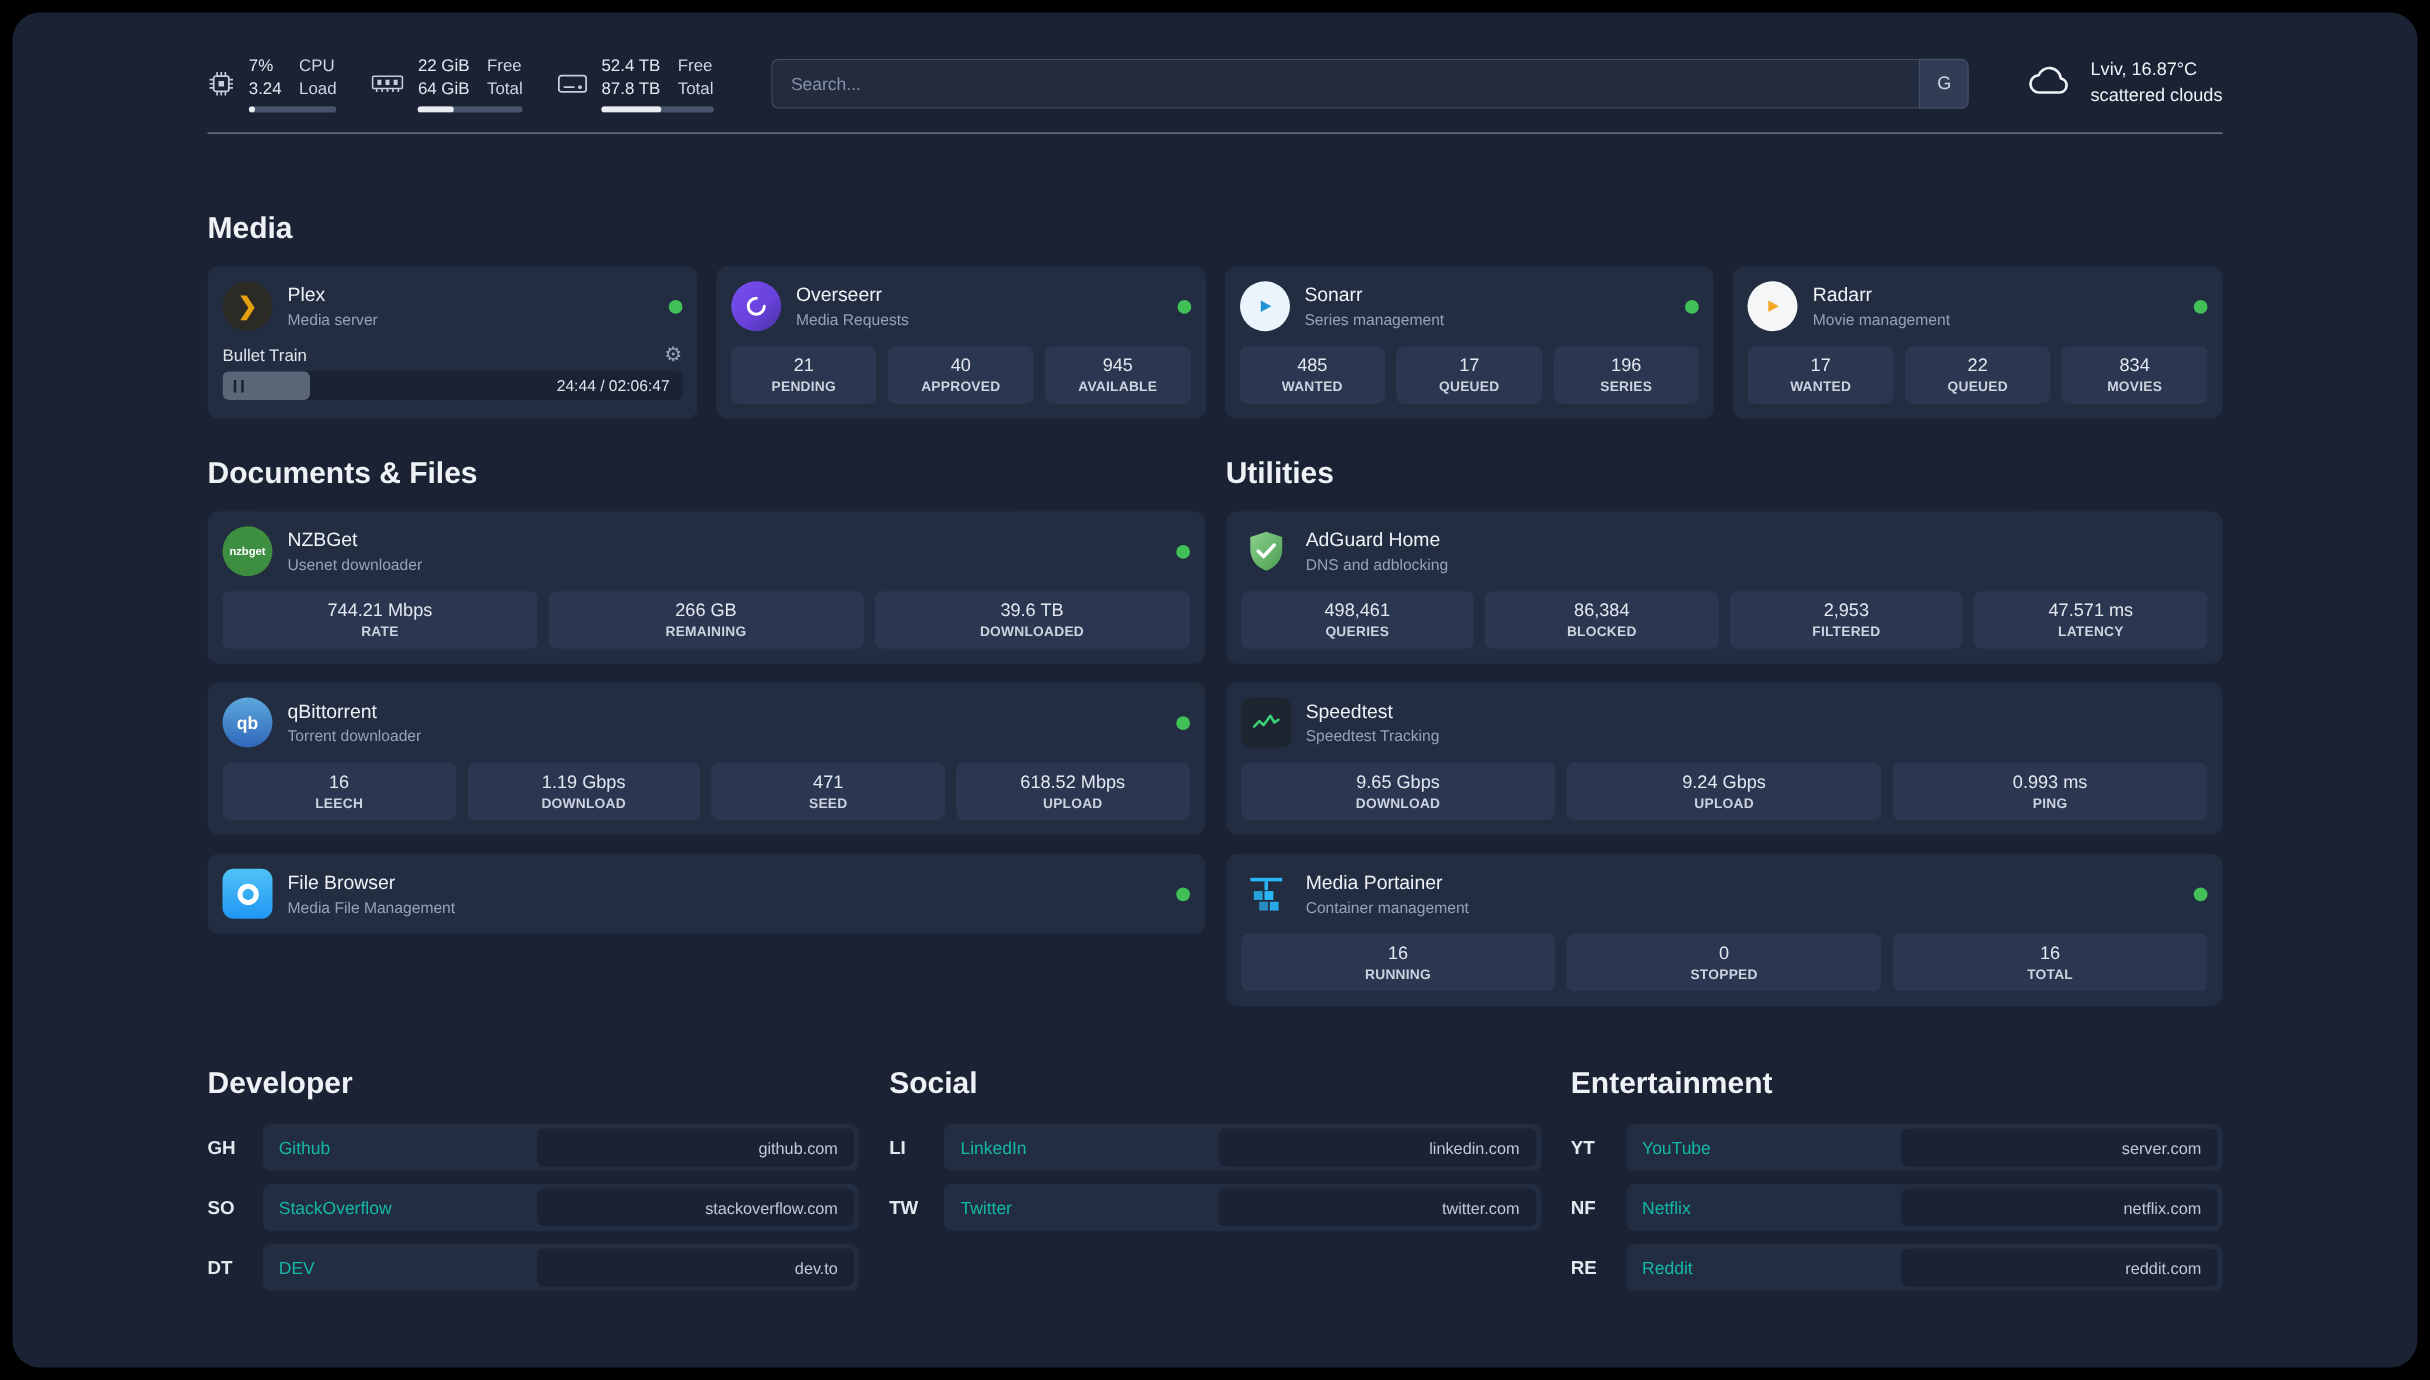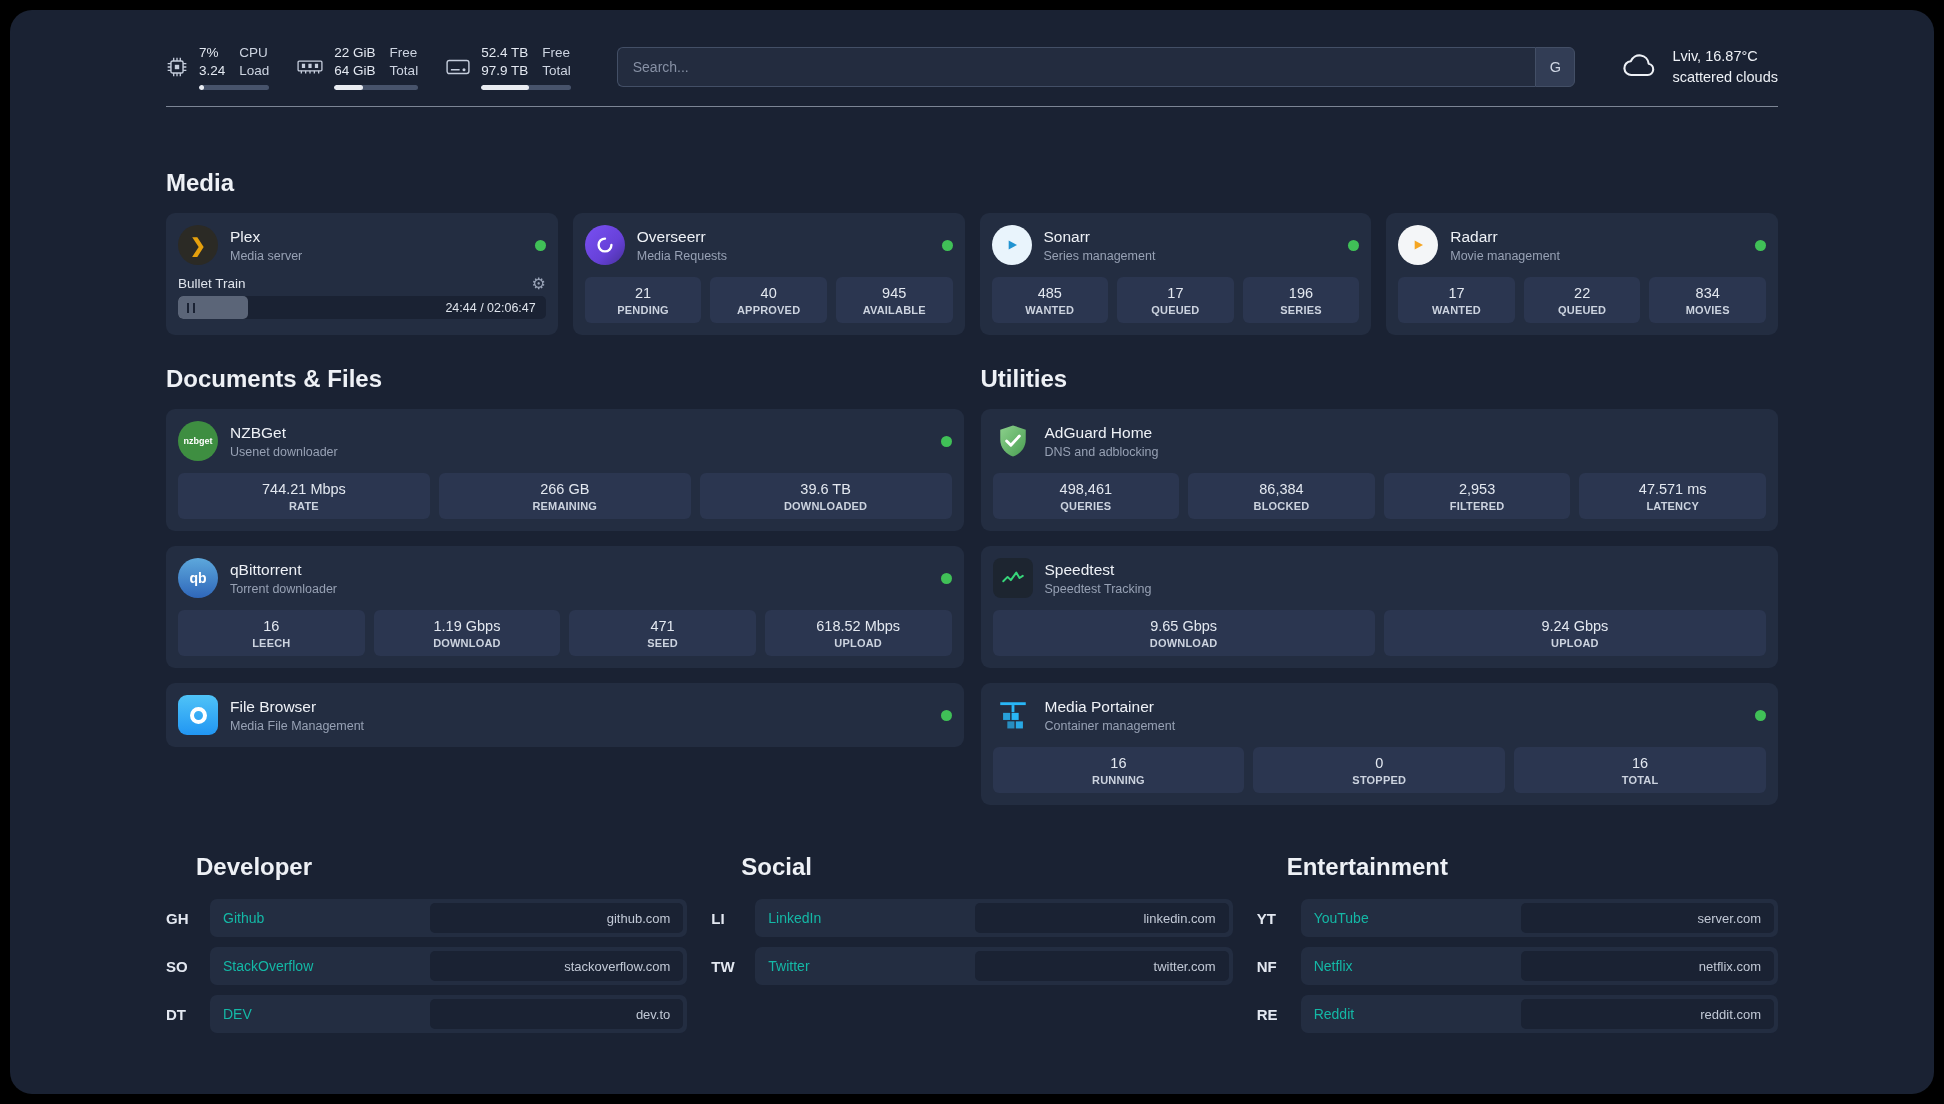--- a/index.html
+++ b/index.html
@@ -72,21 +72,21 @@
   .pause{width:8px;height:10px;border-left:2.5px solid #1a2233;border-right:2.5px solid #1a2233;}
   .player-time{position:absolute;right:10px;top:0;height:100%;display:flex;align-items:center;font-size:12.5px;color:#dfe4ec;}
 
   
   .two-col{display:grid;grid-template-columns:1fr 1fr;gap:17px;align-items:start;}
   .col-title{margin:30px 0 16px;}
   .stack{display:flex;flex-direction:column;gap:15px;}
 
   
   .bookmarks{display:grid;grid-template-columns:repeat(3,1fr);gap:24px;margin-top:48px;align-items:start;}
-  .bm-title{margin-bottom:18px;margin-left:30px;}
+  .bm-title{margin-bottom:18px;}
   .bm-row{display:flex;align-items:center;gap:12px;margin-bottom:10px;cursor:pointer;}
   .bm-abbr{width:32px;font-weight:700;font-size:15px;color:#e3e8f1;flex-shrink:0;}
   .bm-card{flex:1;display:flex;align-items:center;background:var(--card);border-radius:7px;height:38px;padding:4px 4px 4px 13px;}
   .bm-name{font-size:14px;color:#14b8a6;}
   .bm-url{margin-left:auto;width:55%;height:100%;background:var(--bg);border-radius:5px;display:flex;align-items:center;justify-content:flex-end;padding:12px 13px;font-size:13px;color:#c2c9d6;}
 </style>
 </head>
 <body>
 
 <div class="dashboard">
@@ -149,21 +149,21 @@
           <svg width="24" height="18" viewBox="0 0 22 16">
               <rect x="1" y="2" width="20" height="12" rx="2" fill="none" stroke="currentColor" stroke-width="1.3"></rect>
               <path d="M4.5 10.5h8" stroke="currentColor" stroke-width="1.3"></path>
               <circle cx="16.5" cy="10.5" r="1.4" fill="currentColor"></circle>
             </svg>
         </span>
         <div class="mon-body">
           <div class="mon-rows">
             <div class="mon-col">
               <span>52.4 TB</span>
-              <span>97.9 TB</span>
+              <span>87.8 TB</span>
             </div>
             <div class="mon-col labels">
               <span>Free</span>
               <span>Total</span>
             </div>
           </div>
           <div class="mon-bar">
               <div class="mon-fill" style="width: 53%;"></div>
             </div>
         </div>
@@ -435,20 +435,24 @@
           </div>
           <div class="stats">
             <div class="stat">
               <div class="stat-value">9.65 Gbps</div>
               <div class="stat-label">DOWNLOAD</div>
             </div>
             <div class="stat">
               <div class="stat-value">9.24 Gbps</div>
               <div class="stat-label">UPLOAD</div>
             </div>
+            <div class="stat">
+              <div class="stat-value">0.993 ms</div>
+              <div class="stat-label">PING</div>
+            </div>
           </div>
         </div>
 
         <div class="card">
           <div class="card-head">
             <span class="app-icon icon-portainer">
               <svg width="34" height="34" viewBox="0 0 24 24">
                   <g class="portainer-fill">
                     <rect x="3" y="3" width="18" height="2"></rect>
                     <rect x="11" y="5" width="2" height="5"></rect>

